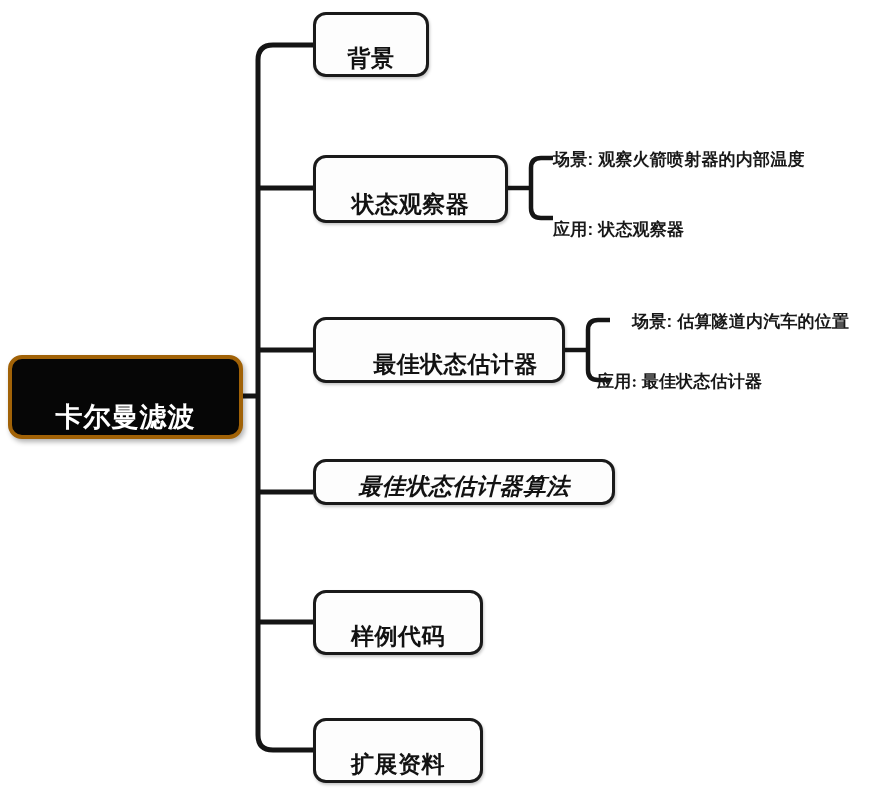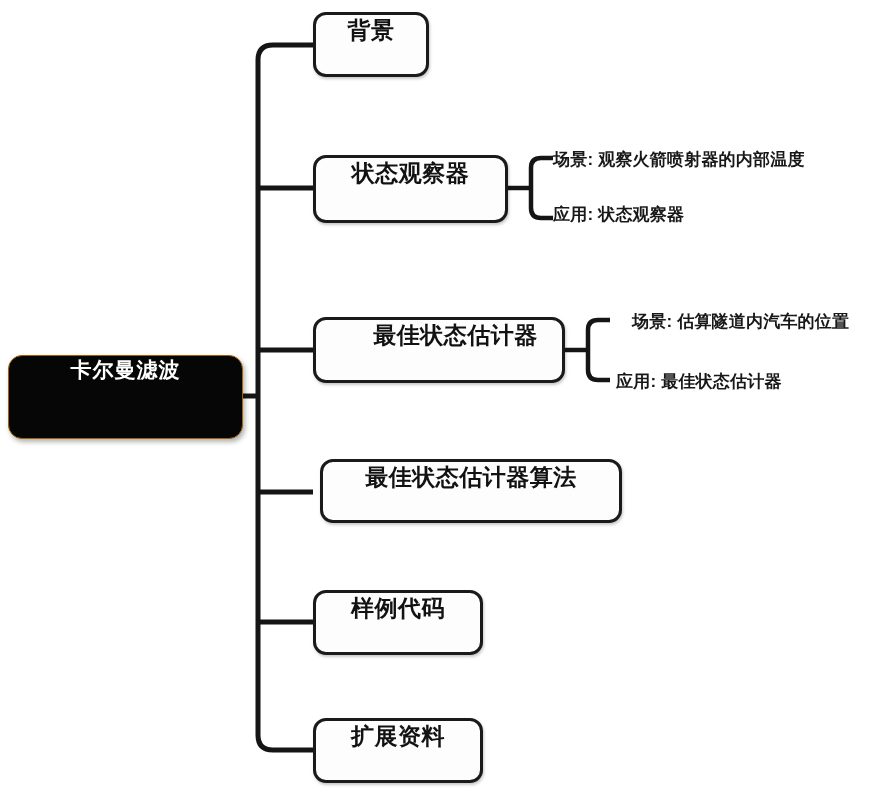--- a/index.html
+++ b/index.html
@@ -23,31 +23,31 @@
     position: absolute;
     left: 0;
     top: 0;
     width: 888px;
     height: 803px;
   }
   .node {
     position: absolute;
     box-sizing: border-box;
     display: flex;
-    align-items: flex-start;
+    align-items: flex-end;
     justify-content: center;
     border-radius: 14px;
     text-align: center;
     white-space: nowrap;
   }
   .node-root {
     background: #060606;
     color: #ffffff;
-    border: 1px solid #a16207;
-    font-size: 21px;
+    border: 4px solid #a16207;
+    font-size: 27px;
     font-weight: 700;
     letter-spacing: 1px;
     box-shadow: 2px 3px 5px rgba(0,0,0,0.30);
   }
   .node-branch {
     background: #fdfdfd;
     color: #121212;
     border: 3px solid #1a1a1a;
     border-radius: 13px;
     font-size: 23px;
@@ -99,29 +99,29 @@
   </div>
 
   <div class="node node-branch" style="left:313px; top:12px; width:116px; height:65px;">
     <span>背景</span>
   </div>
 
   <div class="node node-branch" style="left:313px; top:155px; width:195px; height:68px;">
     <span>状态观察器</span>
   </div>
   <div class="leaf-label" style="left:553px; top:151px;">场景: 观察火箭喷射器的内部温度</div>
-  <div class="leaf-label" style="left:553px; top:206px;">应用: 状态观察器</div>
+  <div class="leaf-label" style="left:553px; top:221px;">应用: 状态观察器</div>
 
   <div class="node node-branch" style="left:313px; top:317px; width:252px; height:66px;padding-left:33px;">
     <span>最佳状态估计器</span>
   </div>
   <div class="leaf-label" style="left:632px; top:313px;">场景: 估算隧道内汽车的位置</div>
-  <div class="leaf-label" style="left:616px; top:373px;">应用: 最佳状态估计器</div>
+  <div class="leaf-label" style="left:597px; top:373px;font-family:Liberation Serif, serif;">应用: 最佳状态估计器</div>
 
-  <div class="node node-branch" style="left:320px; top:459px; width:302px; height:64px;">
+  <div class="node node-branch" style="left:313px; top:459px; width:302px; height:46px;font-style:italic;">
     <span>最佳状态估计器算法</span>
   </div>
 
   <div class="node node-branch" style="left:313px; top:718px; width:170px; height:65px;">
     <span>扩展资料</span>
   </div>
 
   <div class="node node-branch" style="left:313px; top:590px; width:170px; height:65px;">
     <span>样例代码</span>
   </div>

